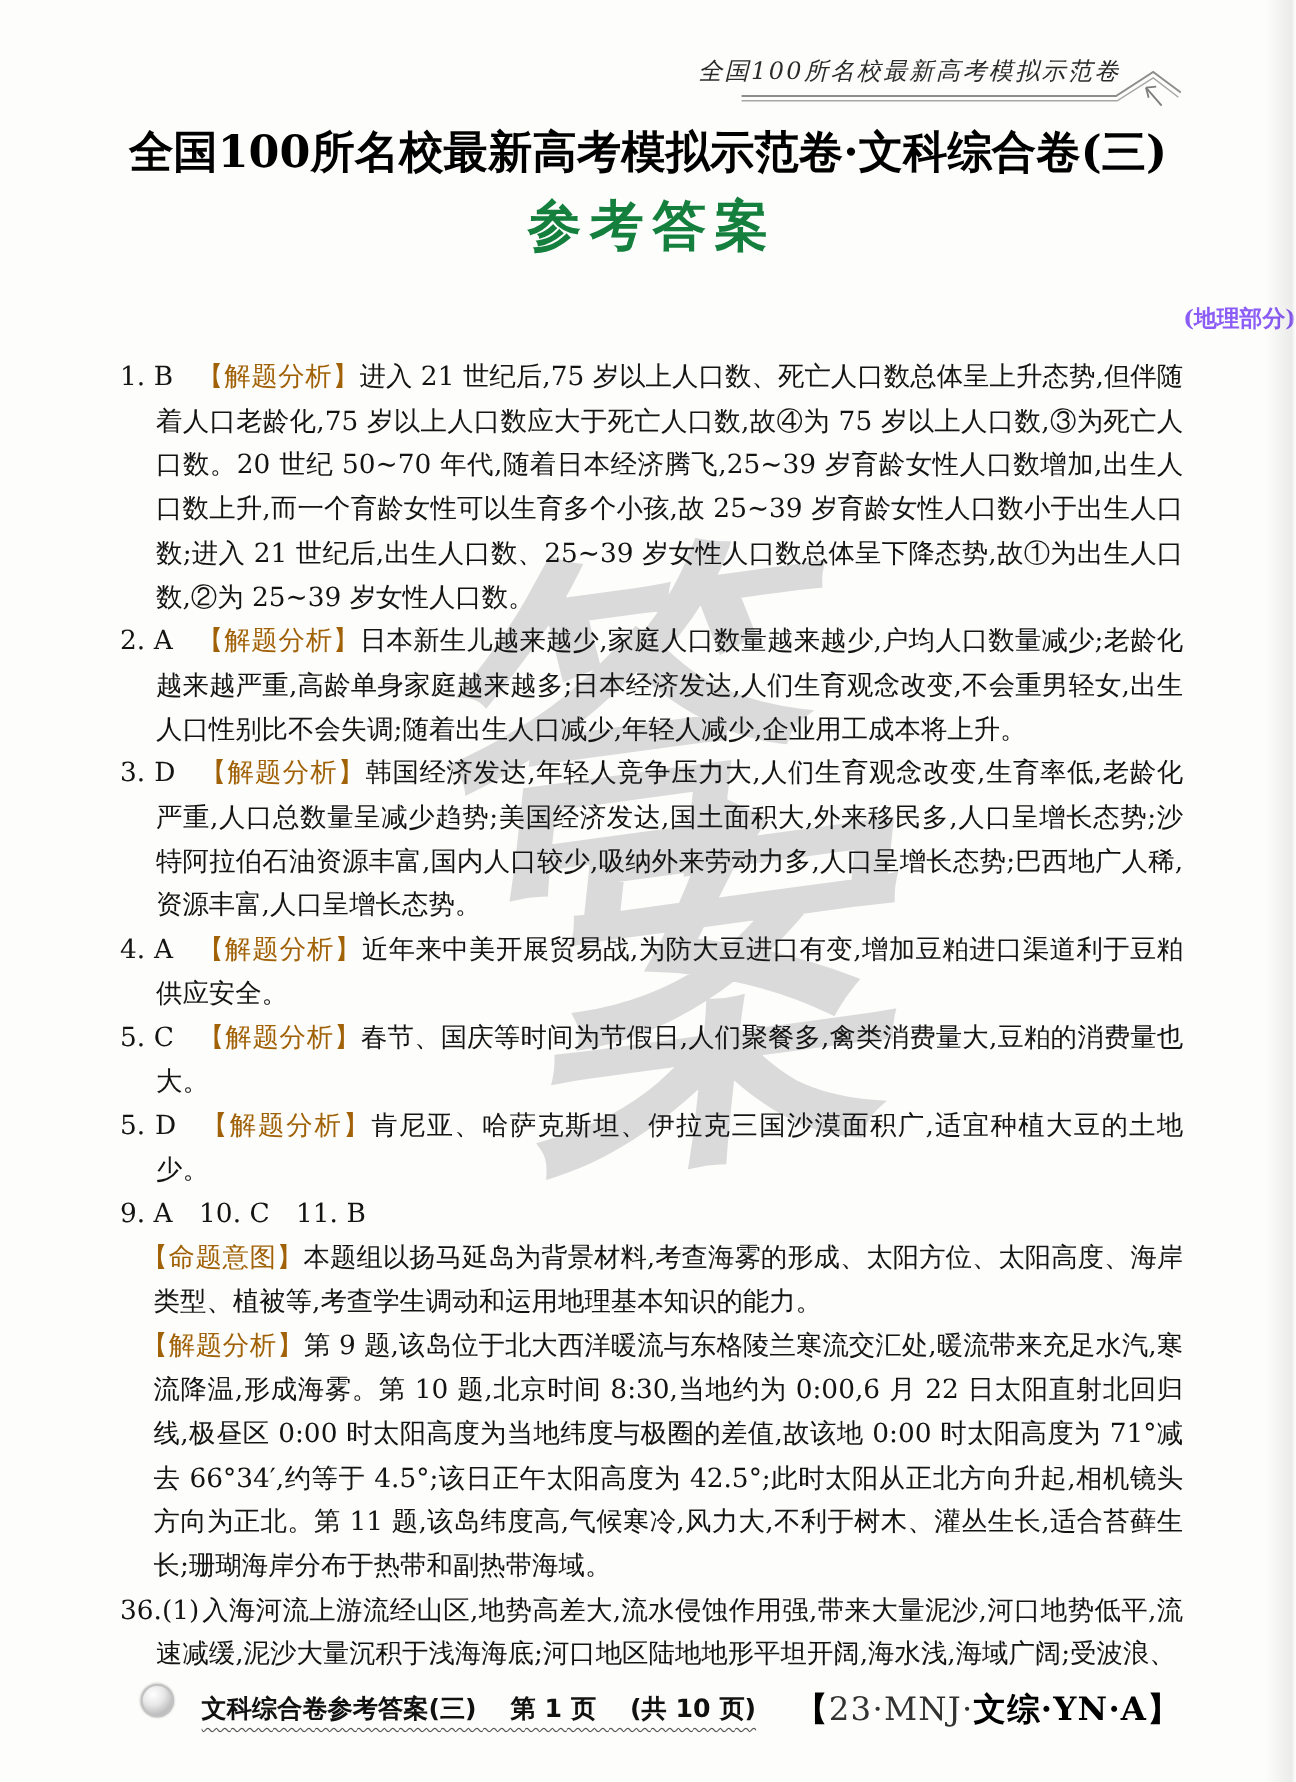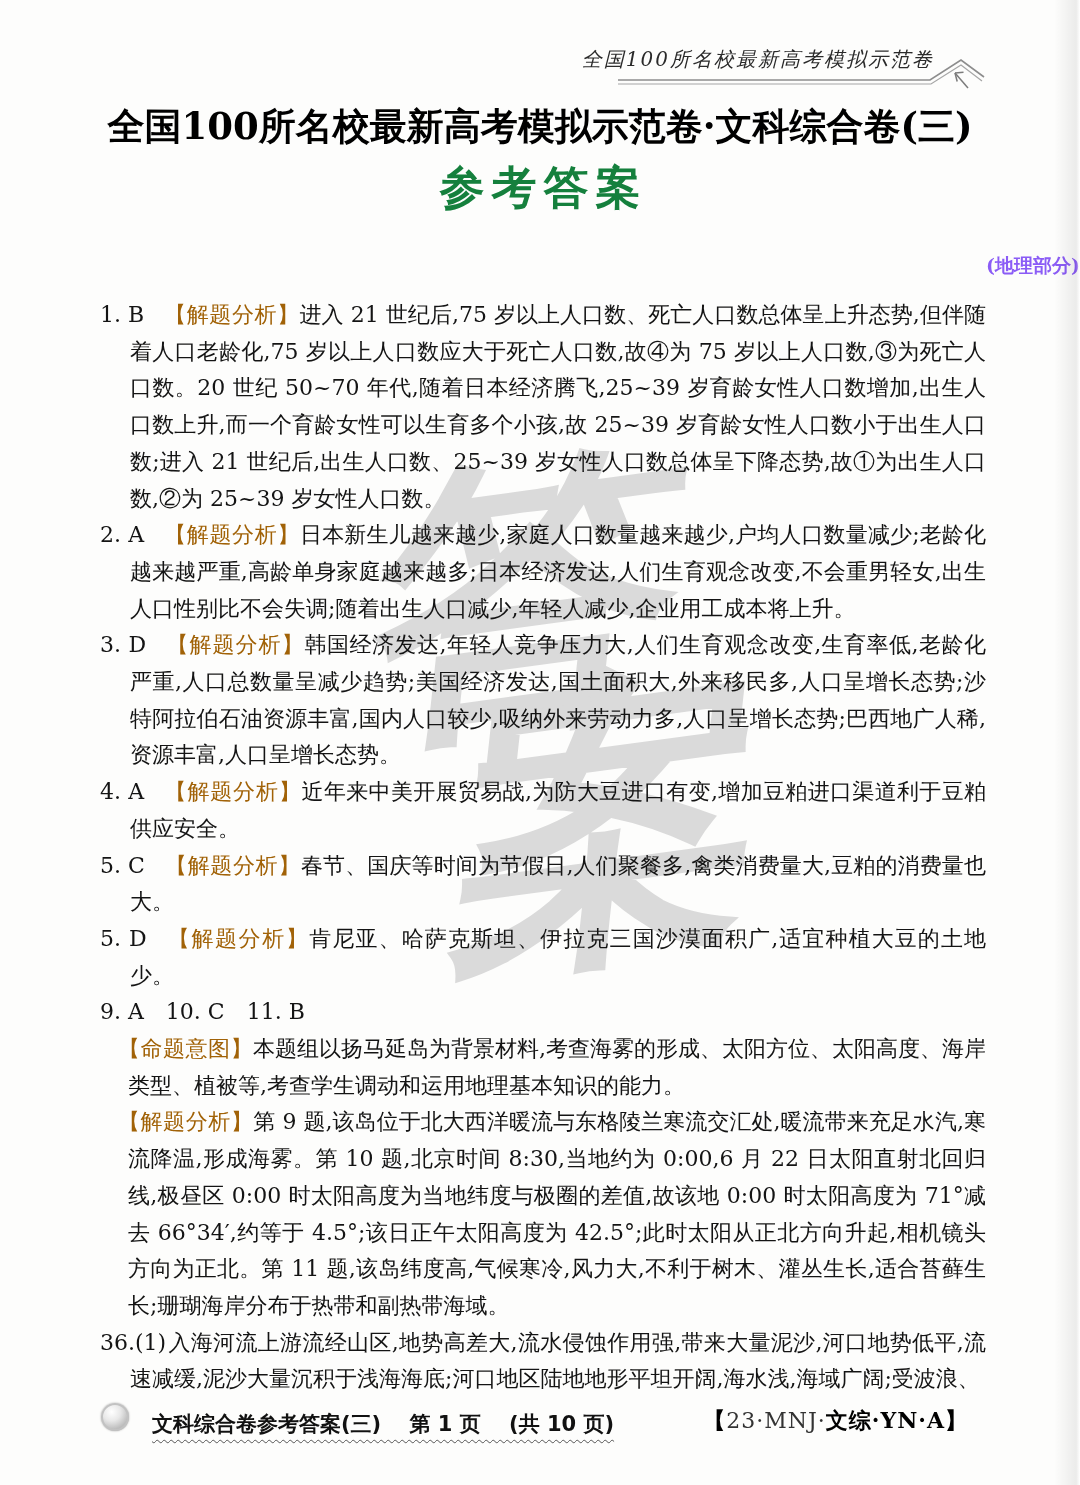--- a/index.html
+++ b/index.html
@@ -62,38 +62,38 @@
   .item   { padding-left:30px; text-indent:-30px; }
   .meta   { padding-left:28px; text-indent:-10px; }
   .num    { margin-right:20px; }
   .num36  { margin-right:2px; }
   .lbl {
     font-family:"DejaVu Sans","Liberation Sans",sans-serif;
     font-weight:400; color:#a16207; letter-spacing:0.5px;
   }
 
   
-  .footer { position:absolute; left:0; top:1398px; width:1062px; height:60px; z-index:1; }
+  .footer { position:absolute; left:16px; top:1398px; width:1062px; height:60px; z-index:1; }
   .hole-icon {
     position:absolute; left:101px; top:5px; width:28px; height:28px;
     border-radius:50%;
     background:radial-gradient(circle at 38% 32%, #ffffff 0%, #e8e8e8 35%, #b9b9b9 70%, #8f8f8f 100%);
     box-shadow:0 0 0 2px #c2c2c2 inset, 0 0 2px rgba(0,0,0,0.35);
   }
   .footer-left {
     position:absolute; left:152px; top:12px;
     font-family:"DejaVu Sans","Liberation Sans",sans-serif;
     font-weight:700; font-size:21px; color:#111;
     text-decoration:underline; text-decoration-style:wavy;
     text-decoration-color:#555; text-decoration-thickness:1.4px;
     text-underline-offset:8px; white-space:pre;
   }
   .footer-right {
     position:absolute; right:94px; top:8px;
-    font-size:22px; color:#1a1a1a; white-space:nowrap; letter-spacing:1px;
+    font-size:27px; color:#1a1a1a; white-space:nowrap; letter-spacing:1px;
   }
   .footer-right .code-bold { font-weight:900; color:#000; }
   .footer-right .code-light { font-weight:400; color:#333; }
 </style>
 </head>
 <body>
 
 <div class="page">
 
   <div class="header-tag">全国100所名校最新高考模拟示范卷</div>

